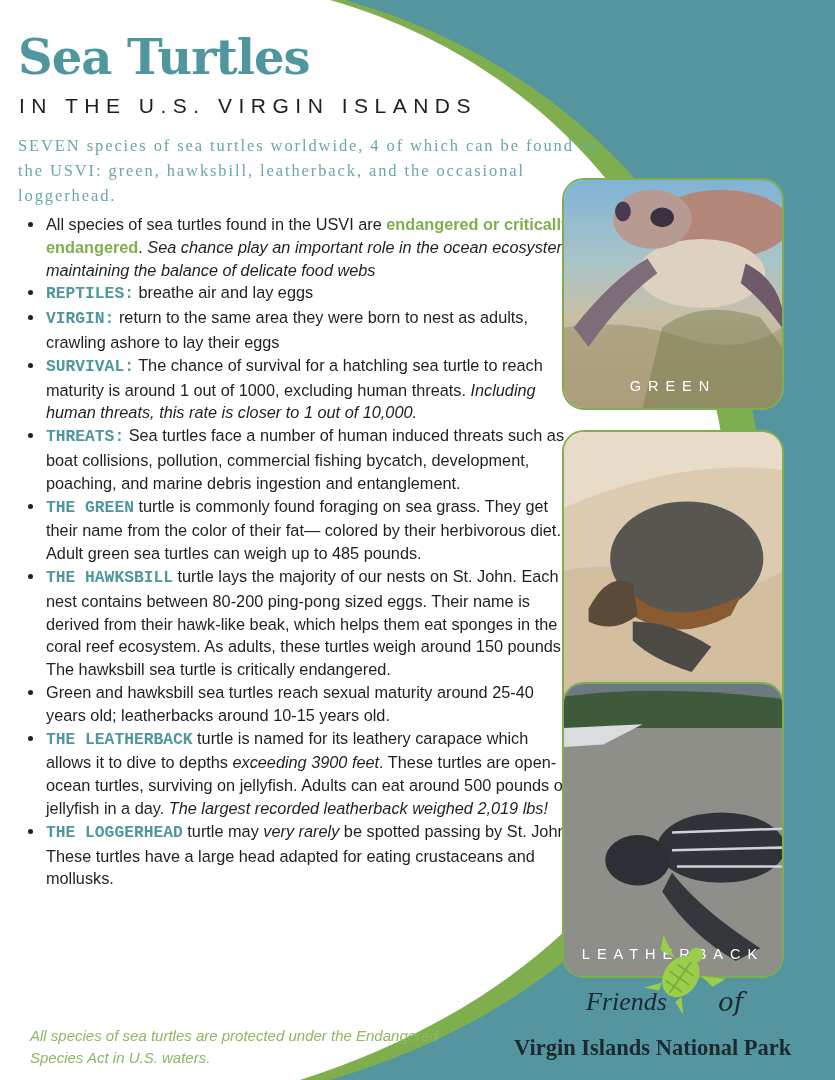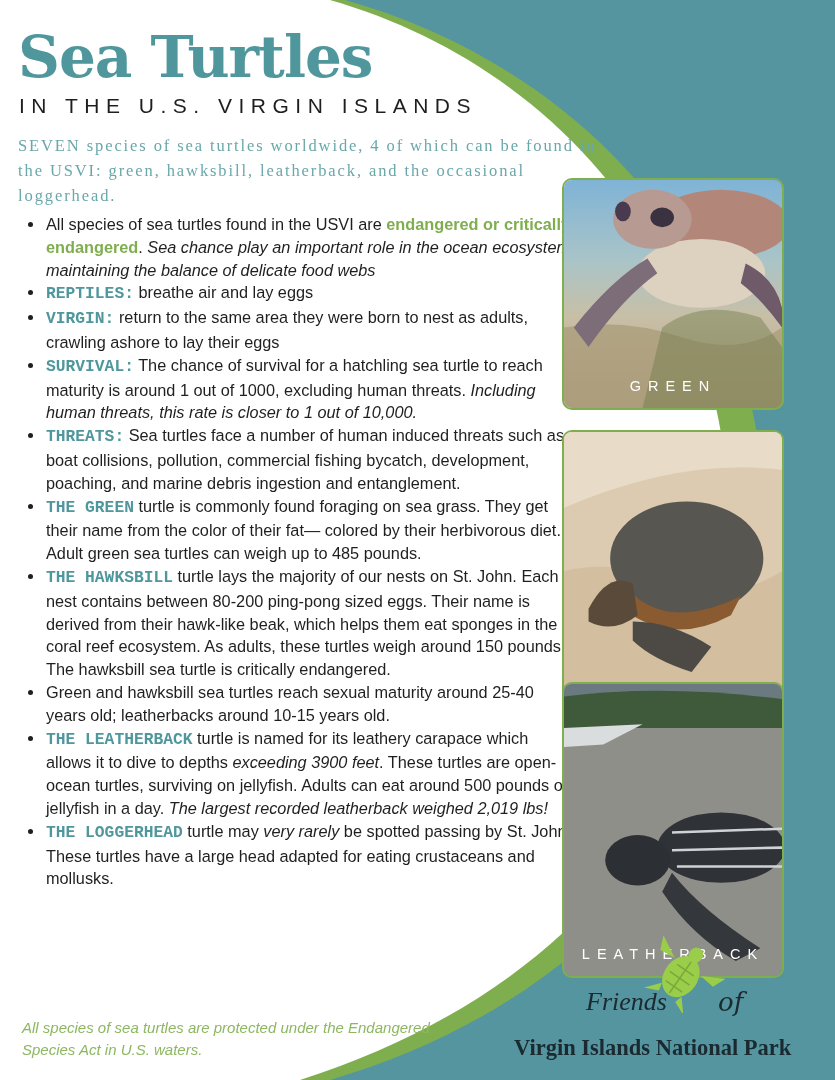--- a/index.html
+++ b/index.html
@@ -1,28 +1,28 @@
 <!DOCTYPE html>
 <html><head>
 <meta charset="utf-8">
 <style>
   html,body{margin:0;padding:0;}
   body{width:835px;height:1080px;position:relative;overflow:hidden;background:#fff;font-family:"DejaVu Sans","Liberation Sans",sans-serif;}
   .bg{position:absolute;left:0;top:0;width:835px;height:1080px;z-index:0;}
   .content{position:absolute;left:0;top:0;width:835px;height:1080px;z-index:1;}
-  .title{position:absolute;left:18px;top:22px;font-family:"DejaVu Serif","Liberation Serif",serif;font-weight:bold;font-size:58px;line-height:70px;color:#4f979c;letter-spacing:-1px;margin:0;}
+  .title{position:absolute;left:18px;top:22px;font-family:"DejaVu Serif","Liberation Serif",serif;font-weight:bold;font-size:48px;line-height:70px;color:#4f979c;letter-spacing:-1px;margin:0;}
   .subtitle{position:absolute;left:19px;top:94px;font-family:"Liberation Sans",sans-serif;font-size:21px;letter-spacing:6.5px;color:#1e1e1e;margin:0;}
   .intro{position:absolute;left:18px;top:133px;width:600px;font-family:Liberation Serif, serif;font-size:16.5px;line-height:25px;letter-spacing:1.9px;color:#6aa7ab;margin:0;}
   ul.facts{position:absolute;left:28px;top:213px;width:530px;margin:0;padding:0 0 0 17px;font-family:"Liberation Sans",sans-serif;font-size:16.3px;line-height:22.8px;color:#1f1f1f;}
   ul.facts li{margin:0 0 0 0;padding-left:1px;}
   .hl{color:#4f979c;font-weight:bold;font-family:Liberation Mono, monospace;}
   .gr{color:#7fae4e;font-weight:bold;}
   .it{font-style:italic;}
-  .footnote{position:absolute;left:18px;top:1013px;width:420px;font-family:"Liberation Sans",sans-serif;font-style:italic;font-size:15px;line-height:22px;color:#8db761;margin:4px;}
-  .photo{position:absolute;left:562px;width:222px;border:2.5px solid #7fae4e;border-radius:10px;overflow:hidden;box-sizing:border-box;}
+  .footnote{position:absolute;left:18px;top:1013px;width:420px;font-family:"Liberation Sans",sans-serif;font-style:italic;font-size:15px;line-height:22px;color:#8db761;margin:12px;}
+  .photo{position:absolute;left:562px;width:222px;border:2.5px solid #7fae4e;border-radius:22px;overflow:hidden;box-sizing:border-box;}
   .photo svg{display:block;width:100%;height:100%;}
   .photo .caption{position:absolute;left:0;right:0;bottom:14px;text-align:center;font-family:"Liberation Sans",sans-serif;font-size:14.5px;letter-spacing:7px;color:#ffffff;}
   .logo{position:absolute;left:510px;top:935px;width:320px;height:130px;}
   .logo .friends{position:absolute;left:76px;top:52px;font-family:Liberation Serif, serif;font-style:italic;font-size:26px;color:#1b2a30;}
   .logo .of{position:absolute;left:208px;top:52px;font-family:"DejaVu Serif","Liberation Serif",serif;font-style:italic;font-size:26px;color:#1b2a30;}
   .logo .park{position:absolute;left:4px;top:100px;font-family:"Liberation Serif",serif;font-weight:bold;font-size:22.5px;color:#1b2a30;white-space:nowrap;}
   .logo svg{position:absolute;left:130px;top:0;width:85px;height:78px;}
 </style>
 </head>
 <body>

